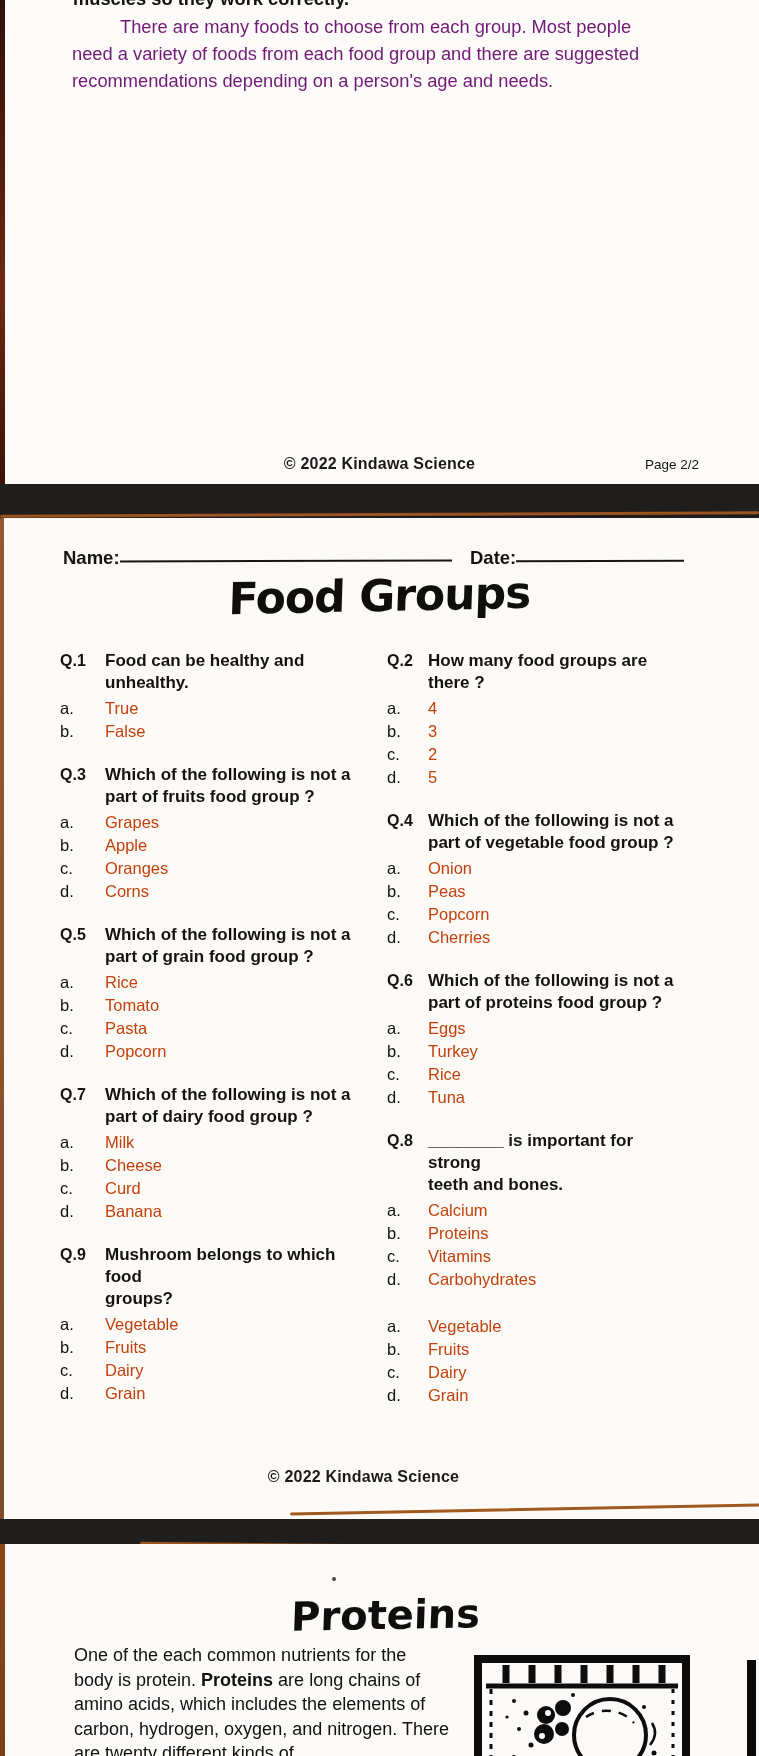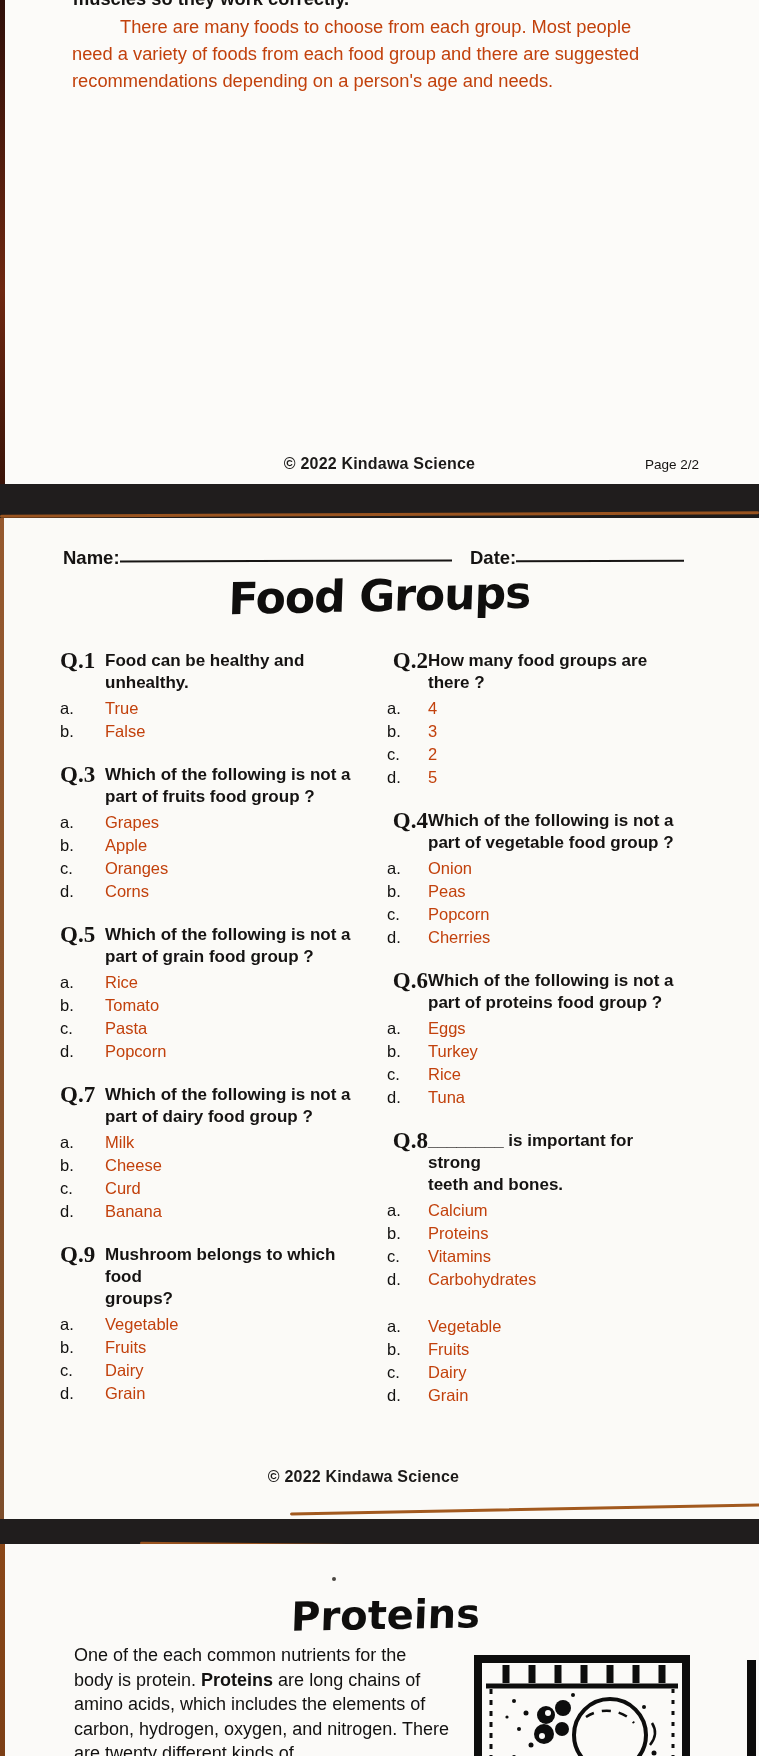--- a/index.html
+++ b/index.html
@@ -17,21 +17,21 @@
   #brown2a{top:1508px;left:290px;width:470px;transform:rotate(-1.1deg);background:#a2591e;}
   #brown2b{top:1545px;left:140px;width:619px;transform:rotate(0.6deg);background:#9a5420;}
   .edge{position:absolute;top:0;bottom:0;left:0;}
   #edge1{width:5px;background:linear-gradient(180deg,#30100a,#6f2811 60%,#3a1409);}
   #edge2{width:4px;background:linear-gradient(180deg,#8a4718,#6f3a14);opacity:.9;}
   #edge3{width:5px;background:linear-gradient(180deg,#8a4718,#7c3f16);}
 
   
   .clipped-line{position:absolute;left:73px;top:-12px;font-size:18.3px;font-weight:600;}
   .intro{position:absolute;left:72px;top:13px;width:600px;font-size:18.3px;line-height:27px;
-         white-space:pre-line;text-indent:48px;color:#c2410c;}
+         white-space:pre-line;text-indent:48px;color:#701a75;}
   .copy{position:absolute;left:0;width:759px;text-align:center;font-size:16px;
         font-weight:600;color:#1c1a19;letter-spacing:.2px;}
   #copy1{top:455px;}
   #pagenum{position:absolute;left:645px;top:457px;width:100px;font-size:13.5px;font-weight:400;}
 
   
   .fill-group{position:absolute;top:29px;font-size:18.5px;font-weight:600;white-space:nowrap;}
   #name-group{left:63px;}
   #date-group{left:470px;}
   .fill-line{display:inline-block;height:2px;border-bottom:2.5px solid #171514;
@@ -40,22 +40,22 @@
   #date-line{width:168px;}
   .big-title{position:absolute;left:0;width:759px;text-align:center;
              font-family:"DejaVu Sans",sans-serif;font-weight:800;color:#0f0e0d;
              transform:skewX(-3deg) rotate(-1.2deg);}
   #title2{top:52px;font-size:44px;letter-spacing:-1px;}
   .col{position:absolute;top:132px;display:flex;flex-direction:column;}
   #col-left{left:60px;width:300px;}
   #col-right{left:387px;width:340px;}
   .q{margin-bottom:24px;}
   .q-head{display:flex;}
-  .q-label{flex:none;width:45px;font-weight:700;font-size:23px;line-height:22px;font-family:Liberation Serif, serif;}
-  #col-right .q-label{width:41px;text-align:right;}
+  .q-label{flex:none;width:45px;font-weight:700;font-size:16px;line-height:22px;}
+  #col-right .q-label{width:41px;}
   .q-text{font-weight:700;font-size:17px;line-height:22px;white-space:pre-line;width:260px;}
   .q-opt{display:flex;margin-top:6px;line-height:17px;}
   .opt-letter{flex:none;width:45px;font-size:16.5px;color:#121110;}
   #col-right .opt-letter{width:41px;}
   .opt-text{font-size:16.5px;color:#c2410c;}
   #copy2{top:950px;transform:translateX(-16px);}
 
   
   #title3{top:48px;font-size:40px;transform:translateX(6px) skewX(-3deg) rotate(-1deg);}
   .proteins-para{position:absolute;left:74px;top:99px;width:395px;font-size:18px;

